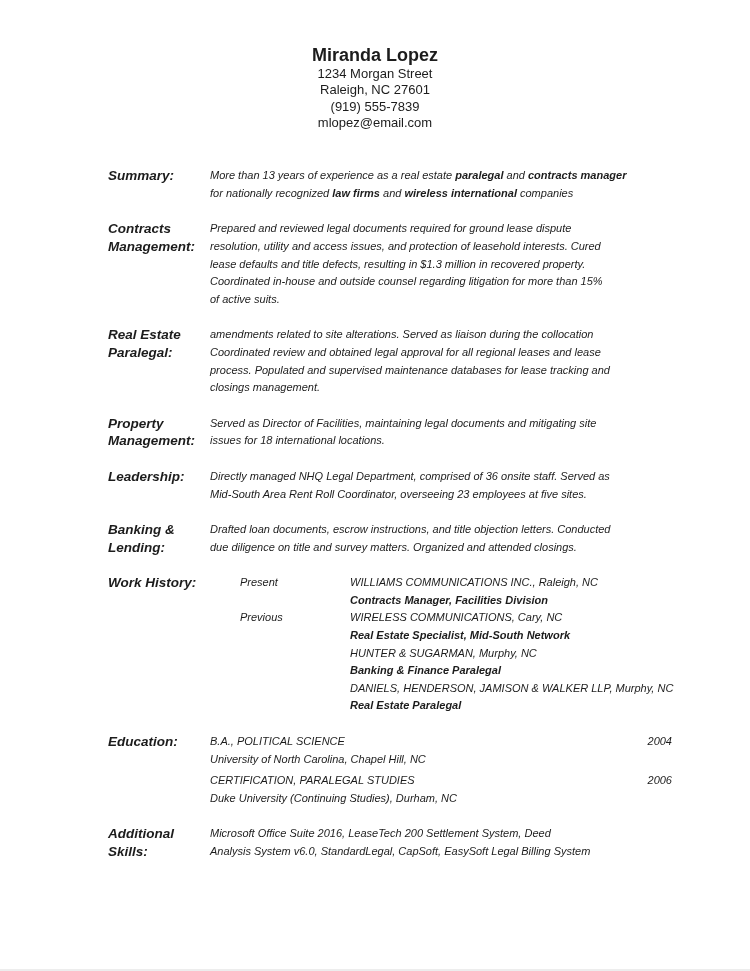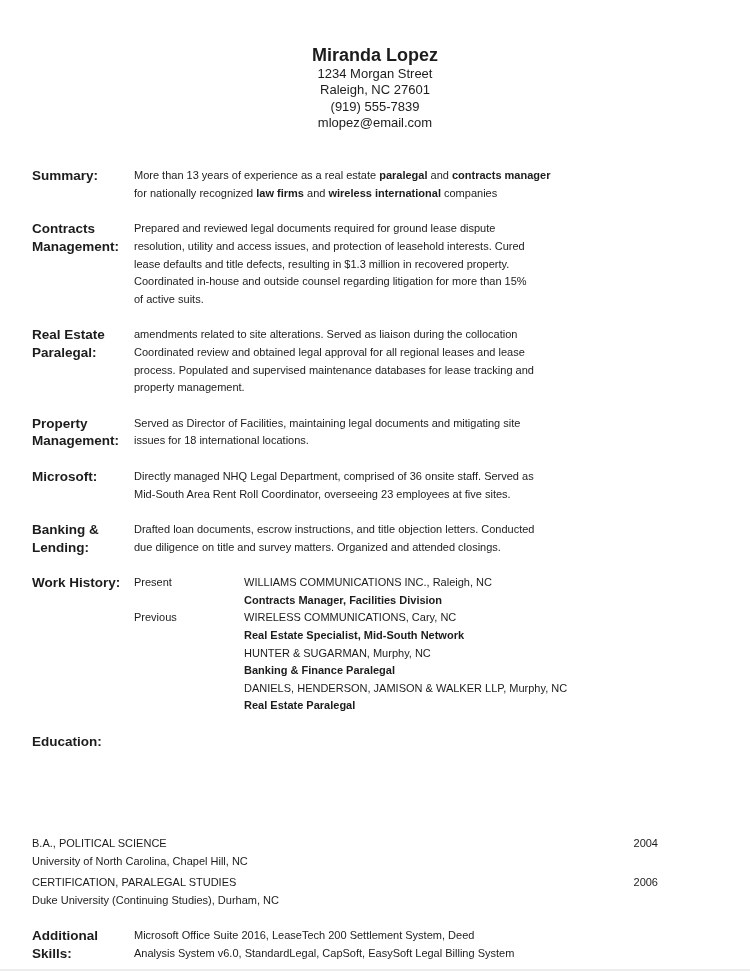--- a/index.html
+++ b/index.html
@@ -14,45 +14,46 @@
     background: #ffffff;
     overflow: hidden;
     border-bottom: 2px solid #ededed;
   }
   .header { padding-top: 44px; text-align: center; }
   .name { font-size: 18px; font-weight: bold; line-height: 22px; }
   .contact { font-size: 13px; line-height: 16.3px; }
   .sections { margin-top: 36px; }
   .section {
     display: flex;
-    padding-left: 32px;
+    padding-left: 108px;
     padding-right: 75px;
     margin-bottom: 18px;
+    font-style: italic;
   }
   .section.work-history { margin-top: 18px; }
-  .section.education { margin-top: 8px; flex-direction: column; }
+  .section.education { margin-top: 8px; }
   .label {
     flex: 0 0 102px;
     font-weight: bold;
     font-size: 13.5px;
     line-height: 17.6px;
   }
   .content {
     flex: 1;
     font-size: 11px;
     line-height: 17.6px;
   }
   .line { white-space: nowrap; min-height: 17.6px; }
   .b { font-weight: bold; }
-  .work-row { display: flex; }
+  .work-row { display: flex; margin-left: 30px; }
   .work-time { flex: 0 0 110px; white-space: nowrap; }
   .work-text { white-space: nowrap; }
   .edu-entry { position: relative; }
   .edu-entry + .edu-entry { margin-top: 4px; }
-  .edu-year { position: absolute; right: 17px; top: 0; }
+  .edu-year { position: absolute; right: 3px; top: 0; }
 </style>
 </head>
 <body>
 
 <div class="page">
   <header class="header">
     <div class="name">Miranda Lopez</div>
     <div class="contact">1234 Morgan Street</div>
     <div class="contact">Raleigh, NC 27601</div>
     <div class="contact">(919) 555-7839</div>
@@ -83,36 +84,36 @@
       </div>
       <div class="section real-estate-paralegal">
         <div class="label">
           <div class="line">Real Estate</div>
           <div class="line">Paralegal:</div>
         </div>
         <div class="content">
           <div class="line"><span>amendments related to site alterations. Served as liaison during the collocation</span></div>
           <div class="line"><span>Coordinated review and obtained legal approval for all regional leases and lease</span></div>
           <div class="line"><span>process. Populated and supervised maintenance databases for lease tracking and</span></div>
-          <div class="line"><span>property management.</span></div>
+          <div class="line"><span>closings management.</span></div>
         </div>
       </div>
       <div class="section property-management">
         <div class="label">
           <div class="line">Property</div>
           <div class="line">Management:</div>
         </div>
         <div class="content">
           <div class="line"><span>Served as Director of Facilities, maintaining legal documents and mitigating site</span></div>
           <div class="line"><span>issues for 18 international locations.</span></div>
         </div>
       </div>
       <div class="section leadership">
         <div class="label">
-          <div class="line">Microsoft:</div>
+          <div class="line">Leadership:</div>
         </div>
         <div class="content">
           <div class="line"><span>Directly managed NHQ Legal Department, comprised of 36 onsite staff. Served as</span></div>
           <div class="line"><span>Mid-South Area Rent Roll Coordinator, overseeing 23 employees at five sites.</span></div>
         </div>
       </div>
       <div class="section banking-lending">
         <div class="label">
           <div class="line">Banking &amp;</div>
           <div class="line">Lending:</div>

